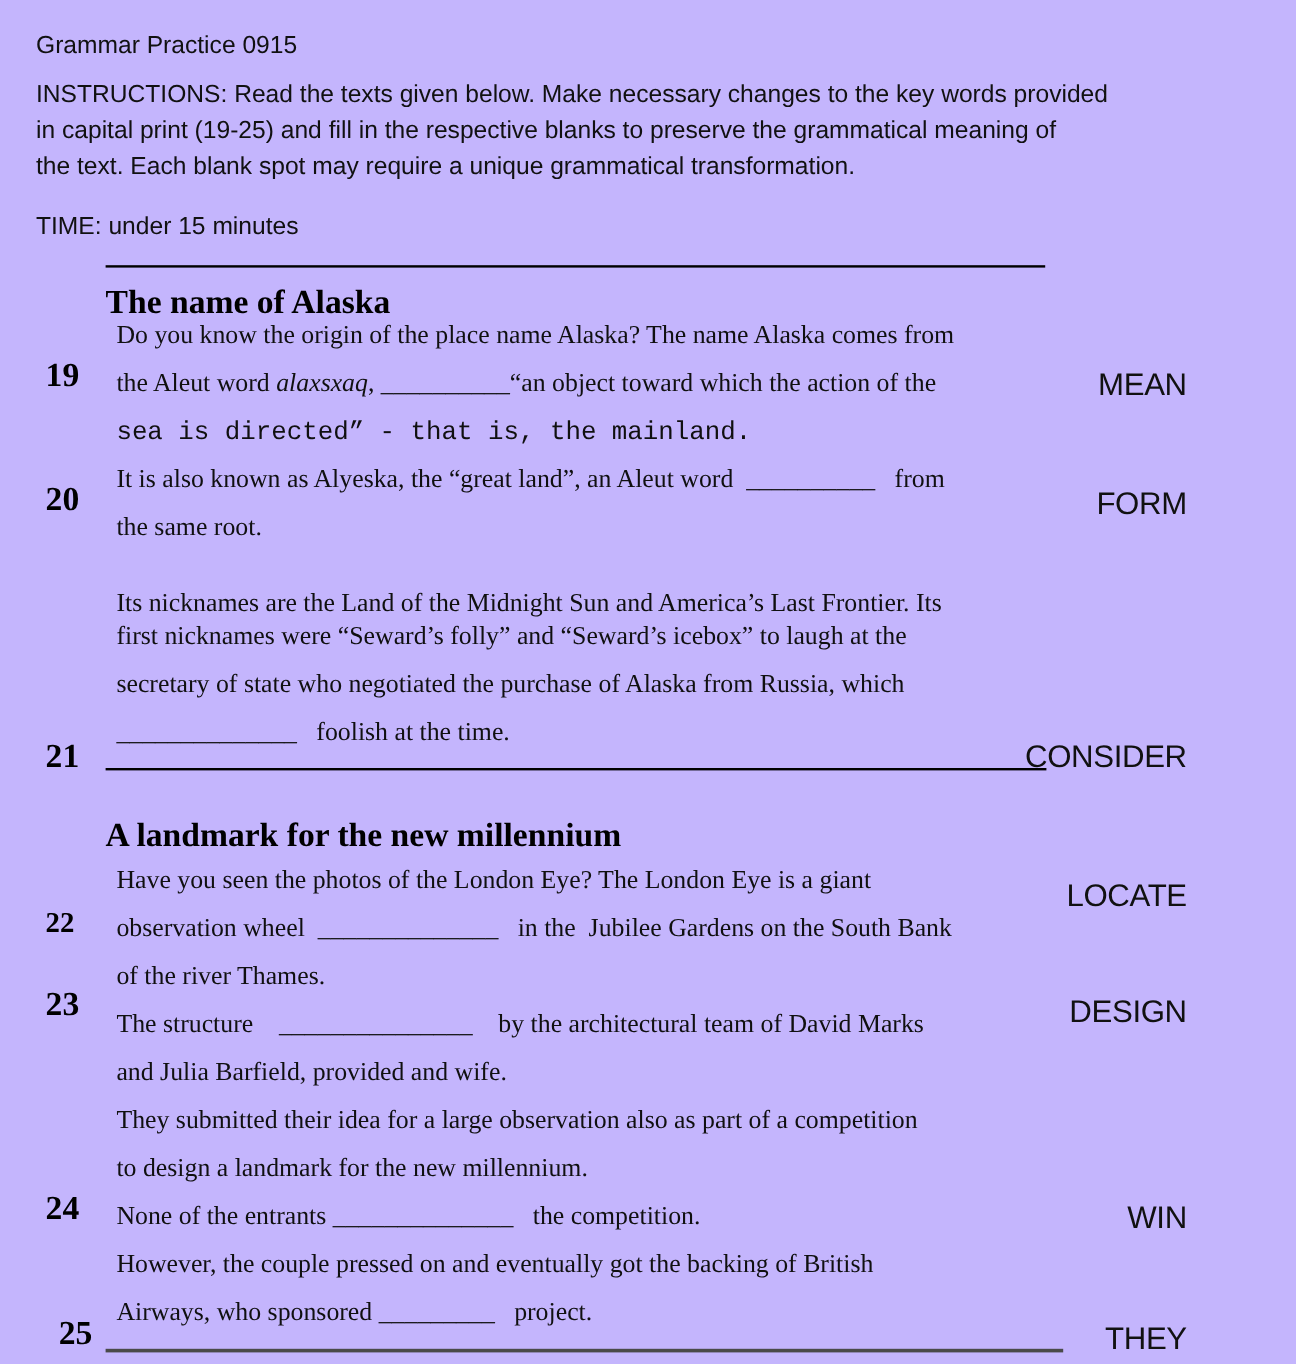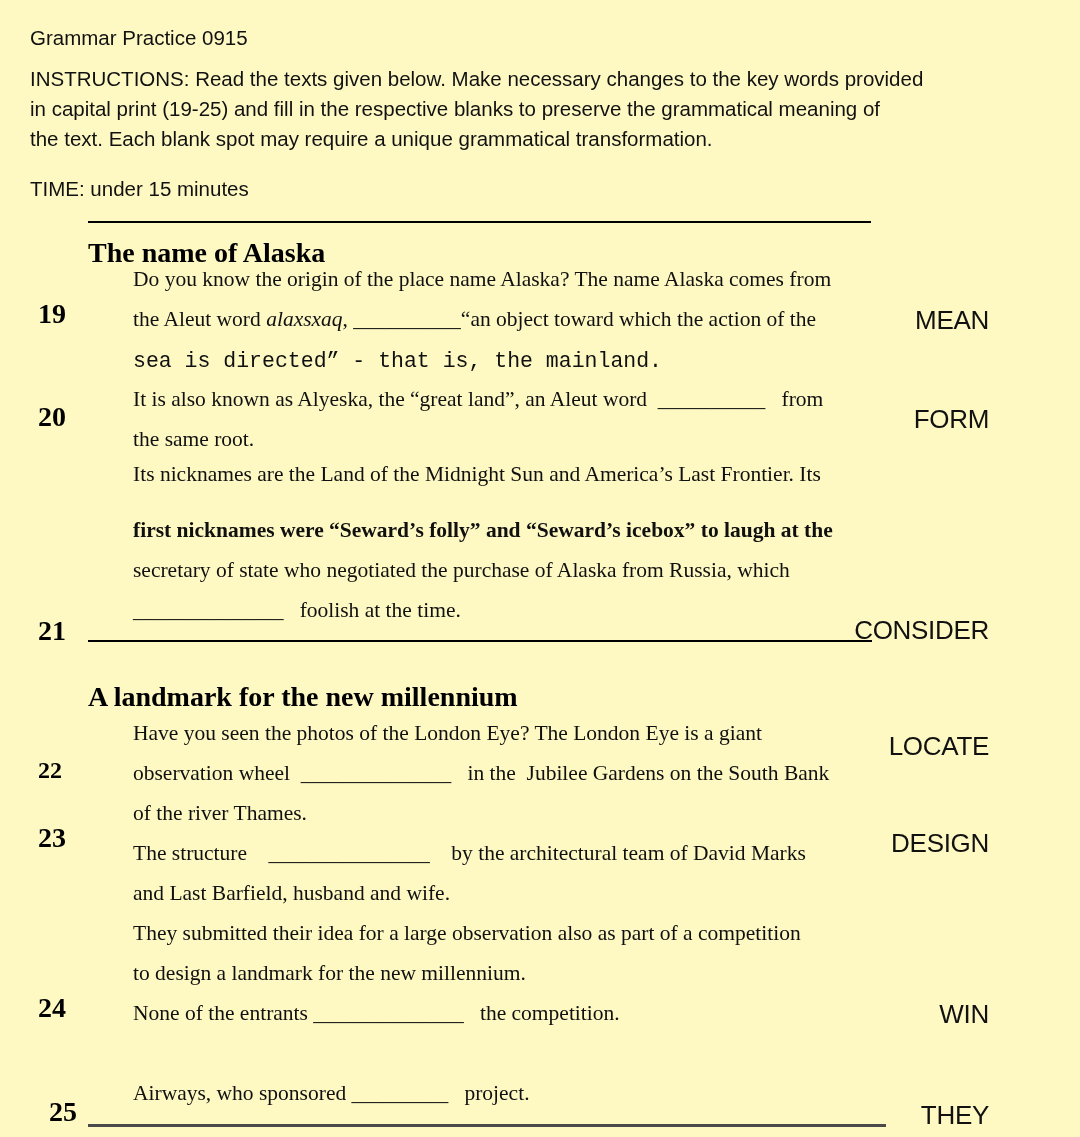--- a/index.html
+++ b/index.html
@@ -1,18 +1,18 @@
 <!DOCTYPE html>
 <html><head>
 <meta charset="utf-8">
 <style>
   html,body{margin:0;padding:0;background:#ffffff;}
-  #page{position:relative;width:1080px;height:1137px;background:#fef9c3;color:#111;overflow:hidden;}
+  #page{position:relative;width:1080px;height:1137px;background:#c4b5fd;color:#111;overflow:hidden;}
   .sans{font-family:"Liberation Sans",sans-serif;font-size:20.5px;line-height:1;color:#111;position:absolute;white-space:pre;}
-  .serif{font-family:"Liberation Serif",serif;font-size:21.5px;line-height:1;color:#101010;position:absolute;white-space:pre;margin-left:36px;}
+  .serif{font-family:"Liberation Serif",serif;font-size:21.5px;line-height:1;color:#101010;position:absolute;white-space:pre;}
   .sec-title{font-family:"Liberation Serif",serif;font-weight:bold;font-size:28px;line-height:1;position:absolute;left:88px;width:783px;text-align:left;white-space:pre;color:#000;}
   .num{font-family:"Liberation Serif",serif;font-weight:bold;font-size:28px;line-height:1;position:absolute;left:38px;color:#000;white-space:pre;}
   .num.big{font-size:24px;}
   .kw{font-family:"Liberation Sans",sans-serif;font-size:26px;line-height:1;position:absolute;right:91px;text-align:right;color:#111;letter-spacing:-0.3px;white-space:pre;}
   .rule{position:absolute;background:#000;height:2px;}
   .rule.bottom{height:3px;background:#4a4a4a;}
   .it{font-style:italic;}
   .line{left:97px;}
 </style>
 </head>
@@ -36,22 +36,22 @@
   <div class="serif line" style="top:309px;"><span>the Aleut word </span><span class="it">alaxsxaq</span><span>, </span><span>__________</span><span>“an object toward which the action of the</span></div>
   <div class="kw" style="top:307px;">MEAN</div>
 
   <div class="serif line" style="top:351px;font-family:Liberation Mono, monospace;"><span>sea is directed” - that is, the mainland.</span></div>
 
   <div class="num" style="top:403px;text-align:right;">20</div>
   <div class="serif line" style="top:389px;"><span>It is also known as Alyeska, the “great land”, an Aleut word  </span><span>__________</span><span>   from</span></div>
   <div class="kw" style="top:406px;">FORM</div>
 
   <div class="serif line" style="top:429px;"><span>the same root.</span></div>
-  <div class="serif line" style="top:464px;text-align:center;"><span>Its nicknames are the Land of the Midnight Sun and America’s Last Frontier. Its</span></div>
-  <div class="serif line" style="top:520px;font-weight:bold;"><span>first nicknames were “Seward’s folly” and “Seward’s icebox” to laugh at the</span></div>
+  <div class="serif line" style="top:492px;text-align:center;"><span>Its nicknames are the Land of the Midnight Sun and America’s Last Frontier. Its</span></div>
+  <div class="serif line" style="top:520px;"><span>first nicknames were “Seward’s folly” and “Seward’s icebox” to laugh at the</span></div>
   <div class="serif line" style="top:560px;"><span>secretary of state who negotiated the purchase of Alaska from Russia, which</span></div>
 
   <div class="num" style="top:617px;">21</div>
   <div class="serif line" style="top:600px;"><span>______________</span><span>   foolish at the time.</span></div>
   <div class="kw" style="top:617px;">CONSIDER</div>
 
   <div class="rule" style="top:640px;left:88px;width:784px;"></div>
 
   <div class="sec-title" style="top:683px;">A landmark for the new millennium</div>
 
@@ -60,28 +60,29 @@
 
   <div class="num big" style="top:758px;">22</div>
   <div class="serif line" style="top:763px;"><span>observation wheel  </span><span>______________</span><span>   in the  Jubilee Gardens on the South Bank</span></div>
 
   <div class="serif line" style="top:803px;"><span>of the river Thames.</span></div>
 
   <div class="num" style="top:824px;">23</div>
   <div class="kw" style="top:830px;">DESIGN</div>
   <div class="serif line" style="top:843px;"><span>The structure    </span><span>_______________</span><span>    by the architectural team of David Marks</span></div>
 
-  <div class="serif line" style="top:883px;"><span>and Last Barfield, husband and wife.</span></div>
+  <div class="serif line" style="top:883px;"><span>and Julia Barfield, provided and wife.</span></div>
   <div class="serif line" style="top:923px;"><span>They submitted their idea for a large observation also as part of a competition</span></div>
   <div class="serif line" style="top:963px;"><span>to design a landmark for the new millennium.</span></div>
 
   <div class="num" style="top:994px;">24</div>
   <div class="serif line" style="top:1003px;"><span>None of the entrants </span><span>______________</span><span>   the competition.</span></div>
   <div class="kw" style="top:1001px;">WIN</div>
 
+  <div class="serif line" style="top:1043px;"><span>However, the couple pressed on and eventually got the backing of British</span></div>
 
   <div class="num" style="top:1098px;margin-left:11px;">25</div>
   <div class="serif line" style="top:1083px;"><span>Airways, who sponsored </span><span>_________</span><span>   project.</span></div>
   <div class="kw" style="top:1102px;margin-left:32px;">THEY</div>
 
   <div class="rule bottom" style="top:1124px;left:88px;width:798px;"></div>
 
 </div>
 
 </body></html>

